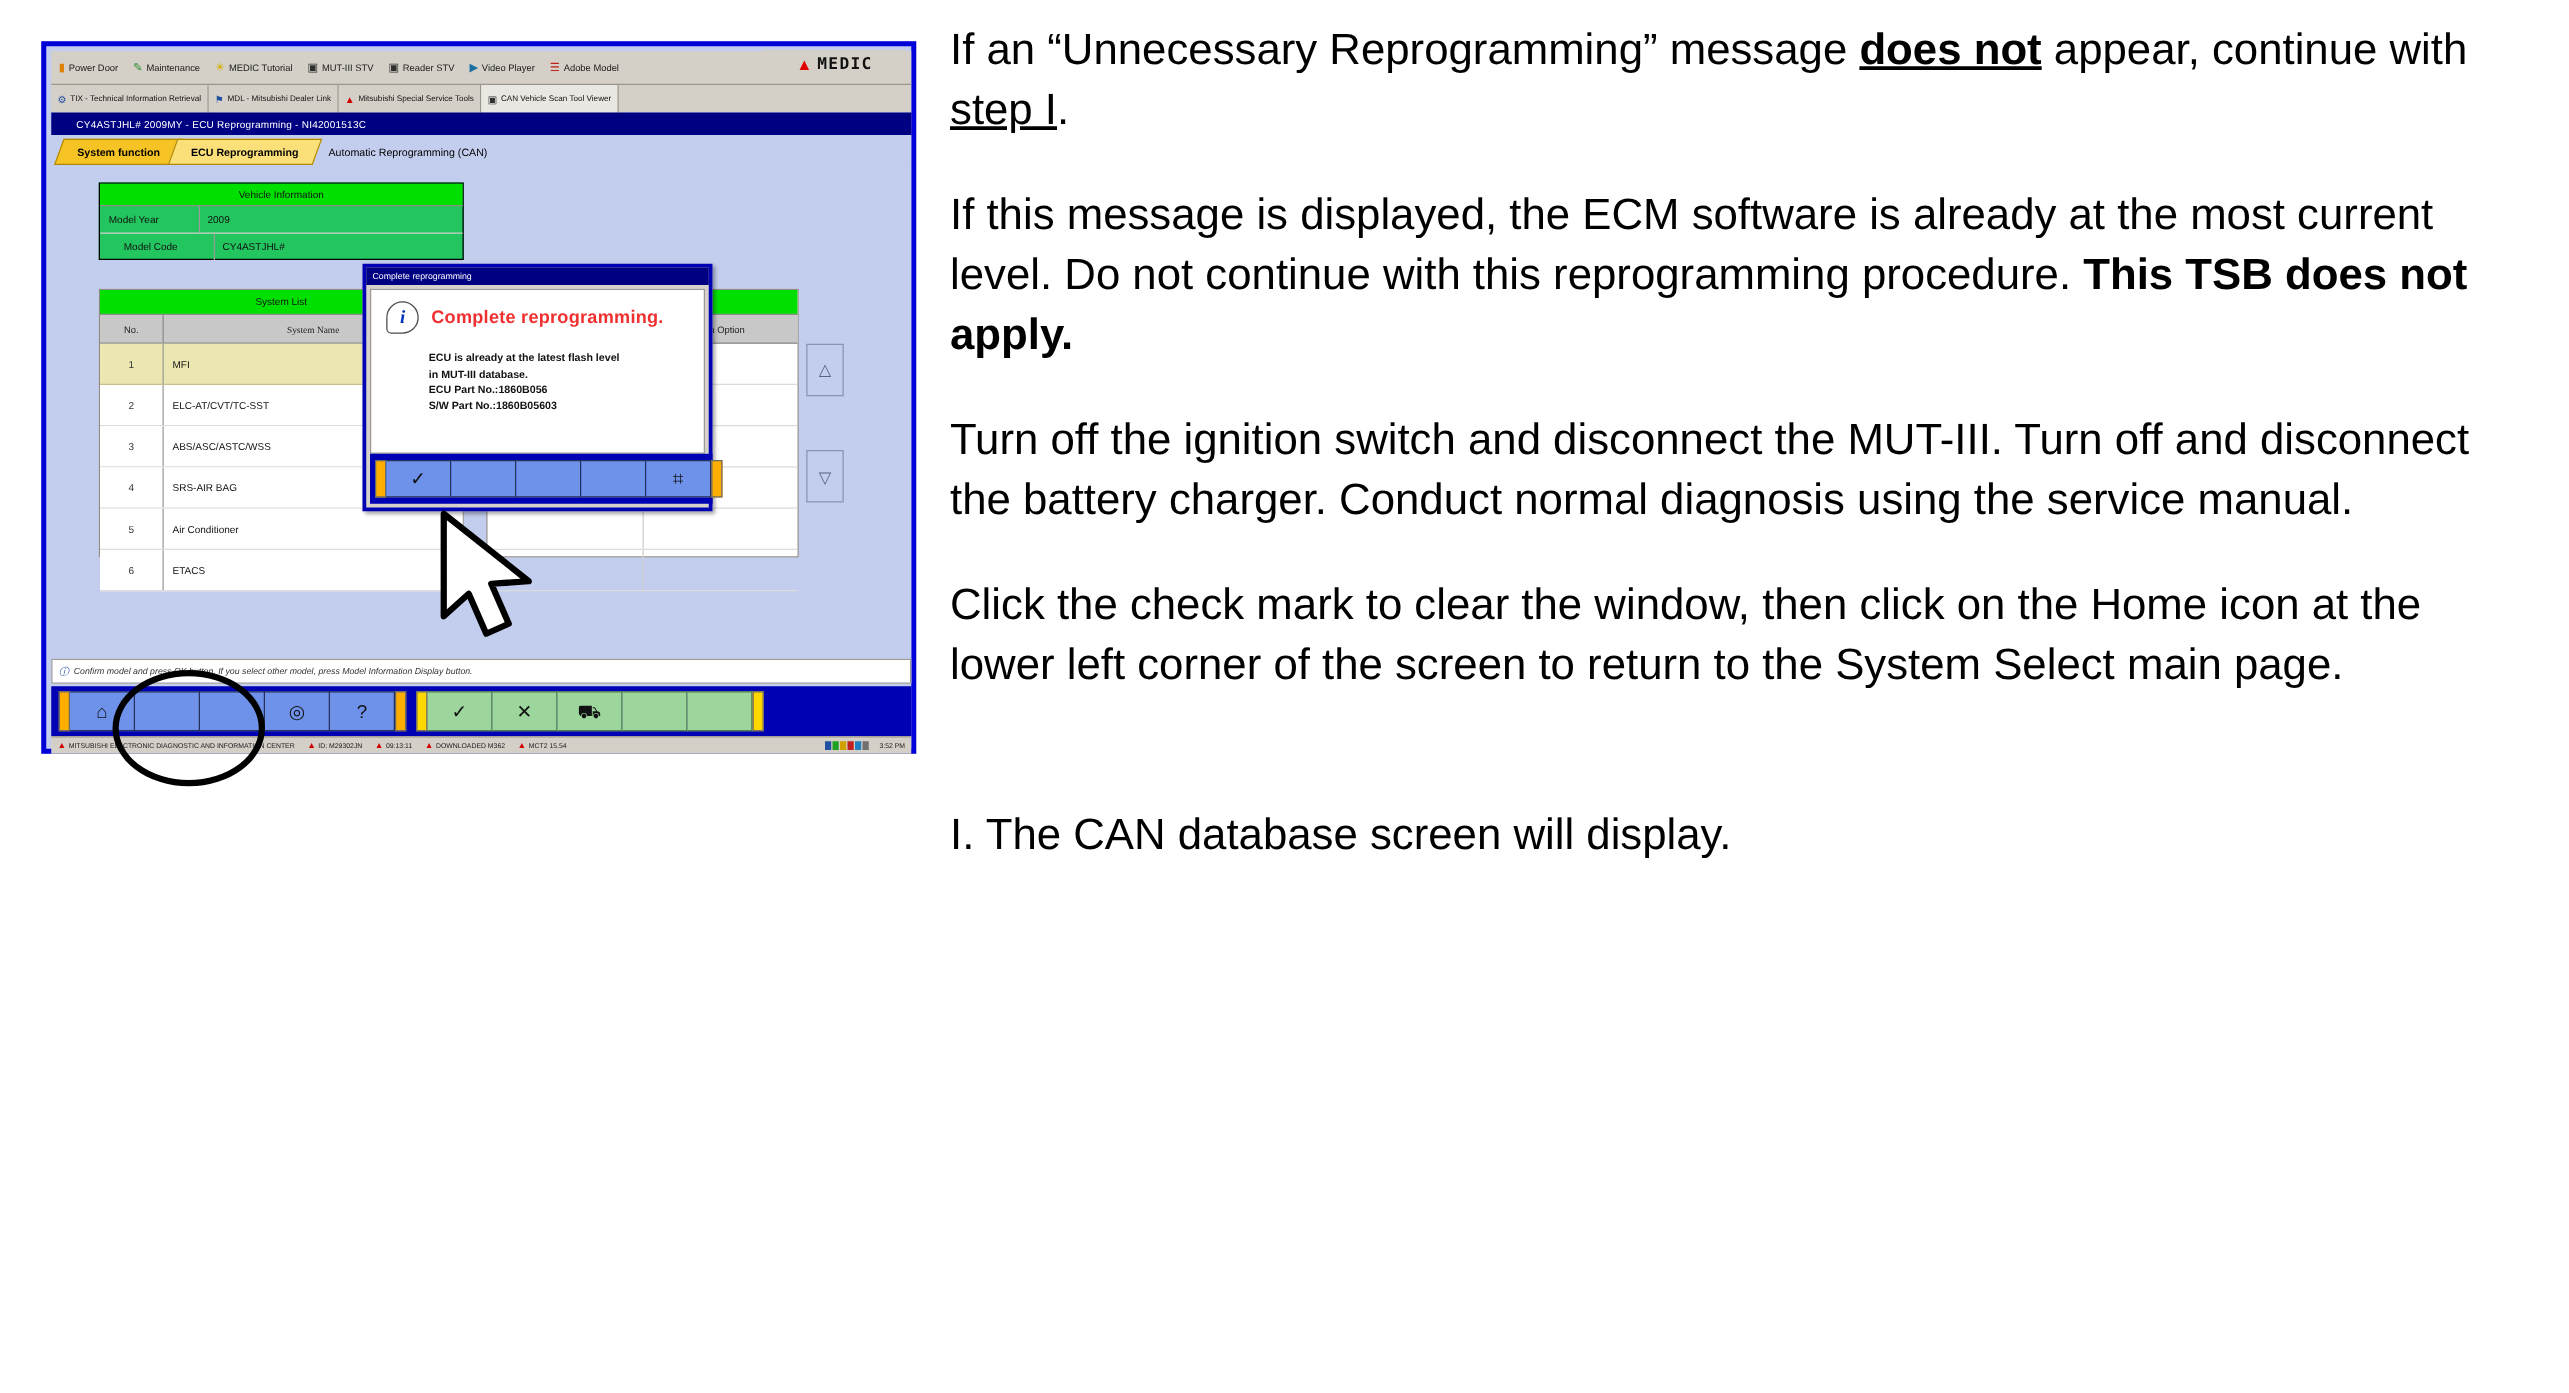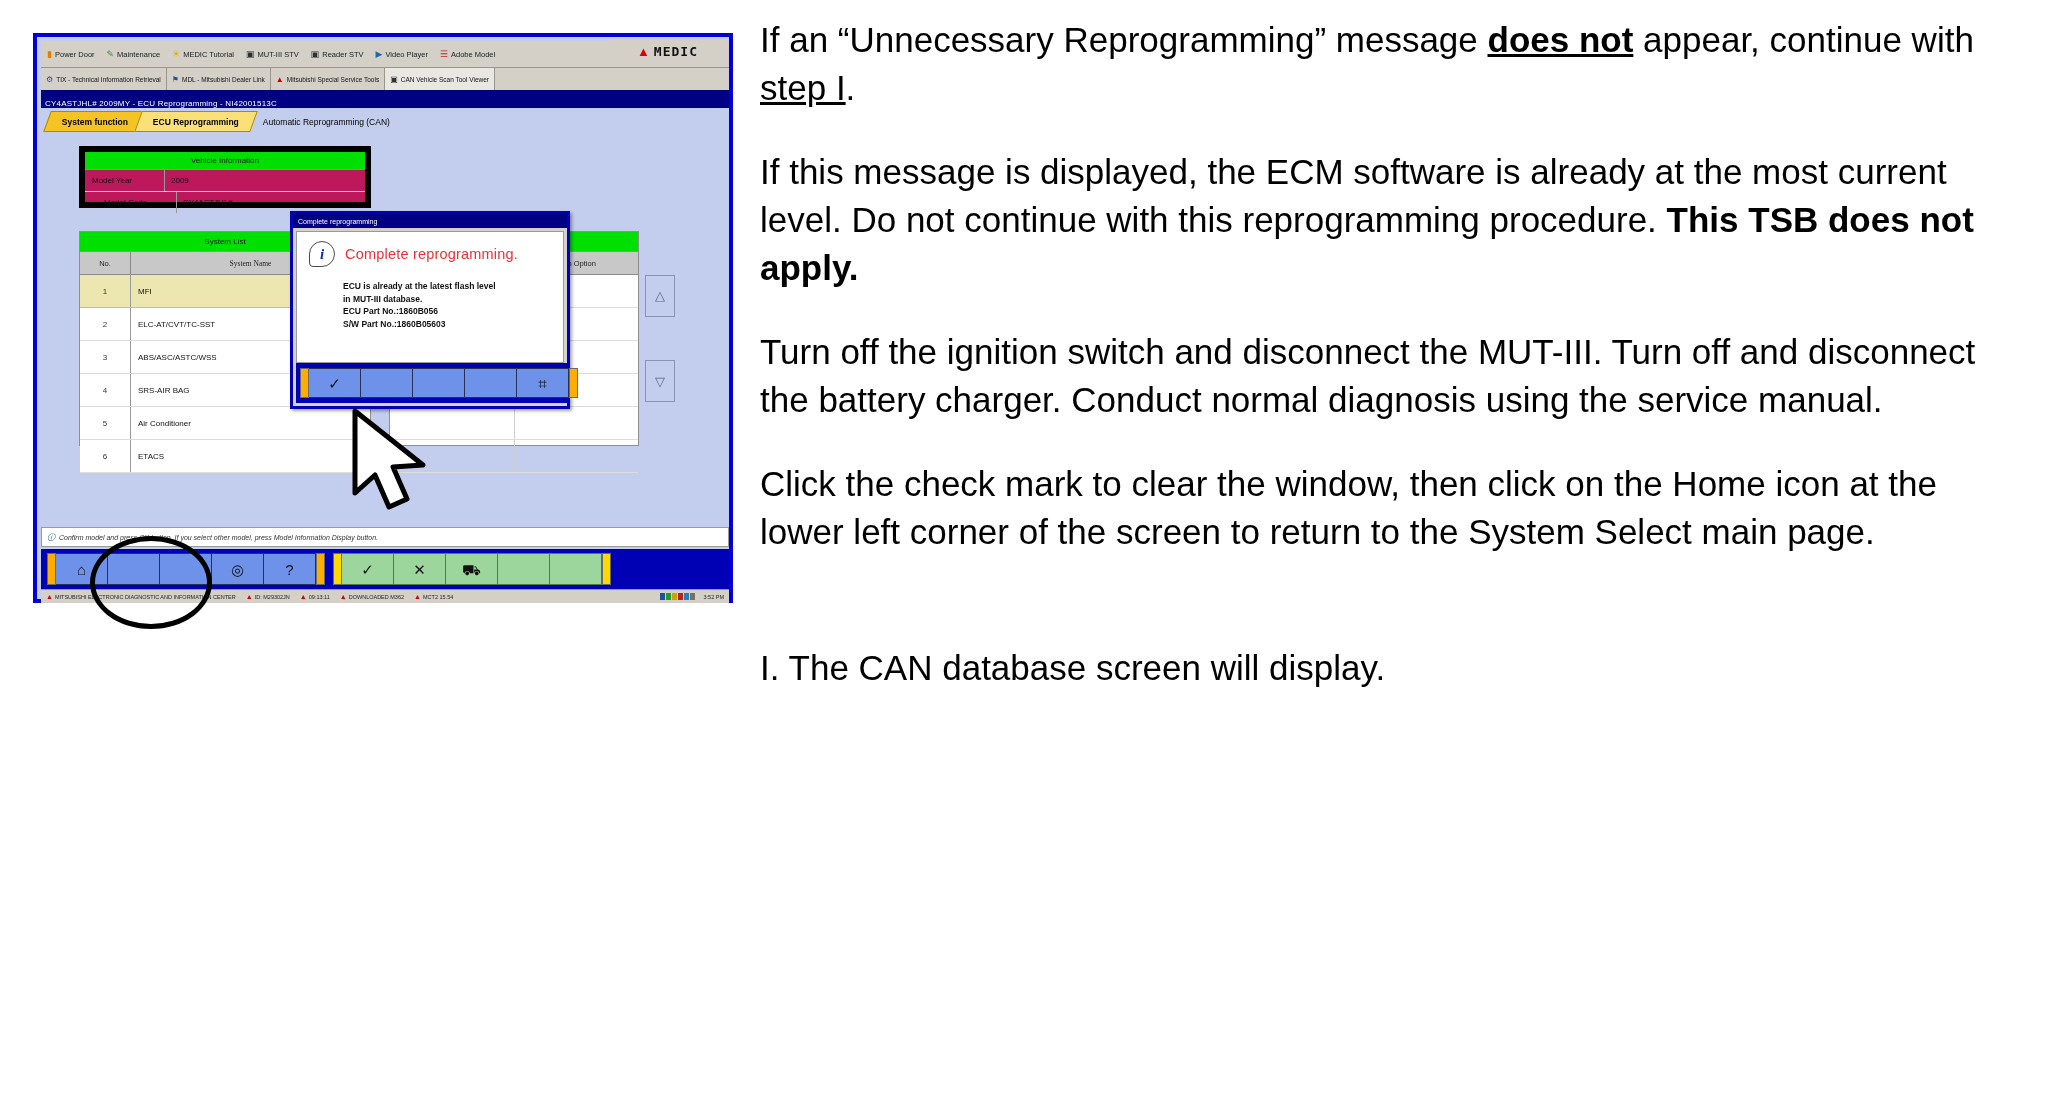--- a/index.html
+++ b/index.html
@@ -51,21 +51,21 @@
     padding:0 5px;border-right:1px solid #9a968c;
     background:#d4d0c8;
   }
   .t2item.sel{background:#e9e7e1;}
   .t2item .gl{font-size:8px;}
 
   
   .titlebar{
     position:absolute;left:4px;top:53px;width:688px;height:18px;
     background:#000082;color:#ffffff;font-size:8px;
-    display:flex;align-items:flex-end;padding-left:4px;
+    display:flex;align-items:center;padding-left:20px;
     letter-spacing:.2px;box-sizing:border-box;
   }
 
   
   .crumbs{
     position:absolute;left:4px;top:71px;width:688px;height:26px;
     background:#c3cdee;display:flex;align-items:center;padding-left:6px;
     box-sizing:border-box;
   }
   .crumb{
@@ -81,21 +81,21 @@
 
   
   .client{
     position:absolute;left:4px;top:97px;width:688px;height:393px;
     background:#c3cdee;box-sizing:border-box;
   }
 
   
   .vi{
     position:absolute;left:38px;top:12px;width:292px;height:62px;
-    border:6px solid #000000;background:#be185d;box-sizing:border-box;
+    border:1px solid #000000;background:#22c55e;box-sizing:border-box;
   }
   .vi-head{
     height:17px;background:#00e000;border-bottom:1px solid #8e8e8e;
     font-size:8px;display:flex;align-items:center;justify-content:center;color:#111;
   }
   .vi-row{height:21px;display:flex;border-bottom:1px solid #d0d0d0;}
   .vi-row:last-child{border-bottom:none;padding-left:12px;}
   .vi-lbl{
     width:72px;font-size:8px;display:flex;align-items:center;
     padding-left:7px;border-right:1px solid #9a9a9a;color:#111;
@@ -203,21 +203,21 @@
     display:flex;align-items:center;gap:10px;padding:9px 0 0 12px;
   }
   .info-ico{
     width:24px;height:24px;border-radius:50% 50% 50% 4px;
     border:1.6px solid #4a4a4a;background:#fff;
     display:flex;align-items:center;justify-content:center;
     color:#0030c0;font-weight:bold;font-size:15px;font-style:italic;
     font-family:"Liberation Serif", serif;flex:0 0 auto;
   }
   .dlg-hl .txt{
-    color:#f03030;font-size:14.5px;font-weight:normal;letter-spacing:.2px;
+    color:#f03030;font-size:14.5px;font-weight:bold;letter-spacing:.2px;
   }
   .dlg-lines{padding:13px 0 0 46px;}
   .dlg-lines div{font-size:8.5px;color:#111;line-height:12.5px;font-weight:bold;}
   .dlg-cmd{
     position:absolute;left:3px;bottom:3px;width:274px;height:40px;
     background:#0000b4;display:flex;align-items:center;padding:0 4px;
     box-sizing:border-box;
   }
   .dlg-cmd .grp{height:30px;}
   .dlg-cmd .btn{width:52px;}

